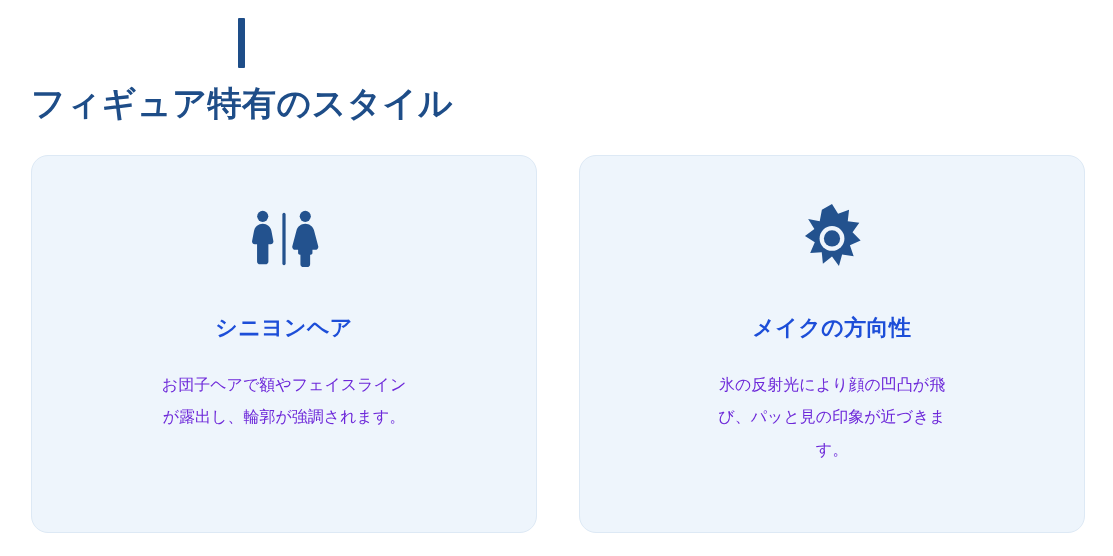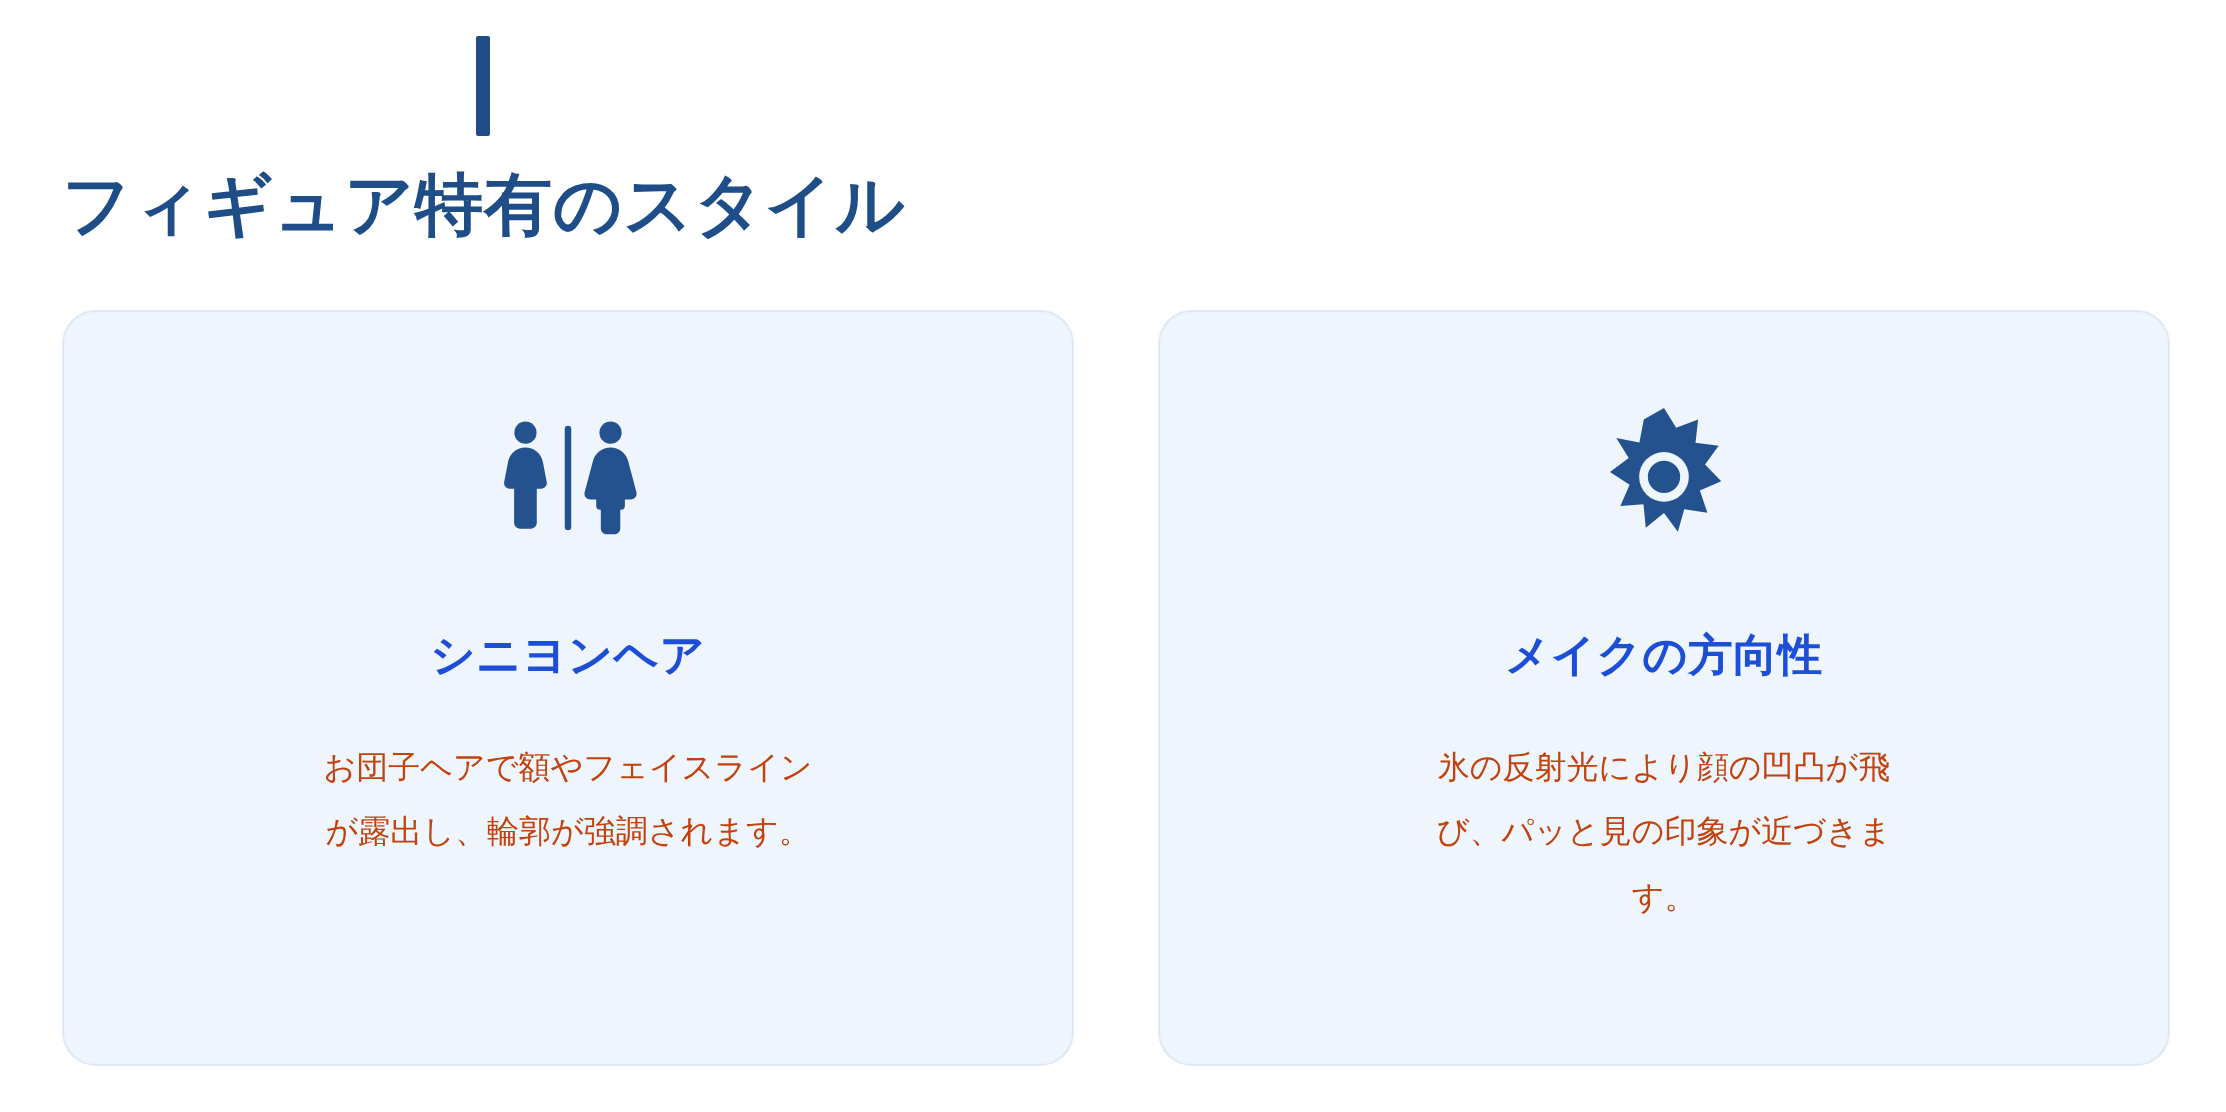--- a/index.html
+++ b/index.html
@@ -91,21 +91,21 @@
     font-weight: 700;
     color: #1d4ed8;
     line-height: 1.3;
     text-align: center;
     letter-spacing: 0.4px;
   }
   .card-body {
     margin-top: 26px;
     font-size: 16px;
     font-weight: 400;
-    color: #c2410c;
+    color: #6d28d9;
     line-height: 2.05;
     text-align: center;
     max-width: 246px;
   }
 </style>
 </head>
 <body>
 
 <div class="page">
 

